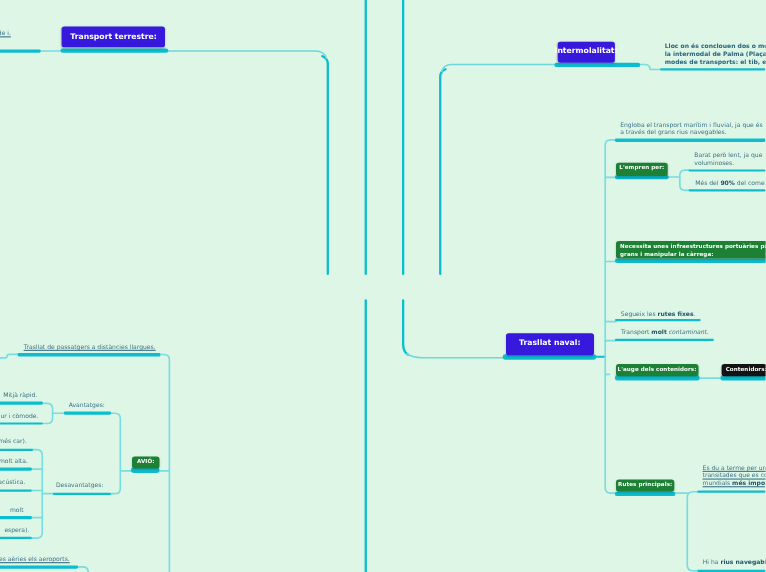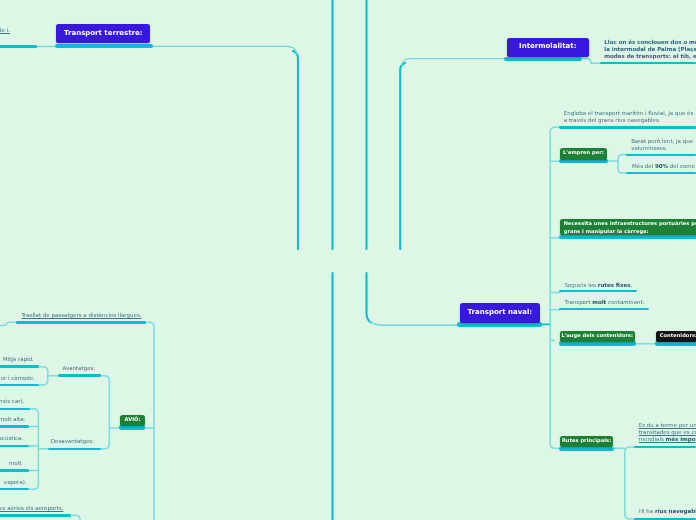--- a/index.html
+++ b/index.html
@@ -105,24 +105,24 @@
       <path d="M71,515.3 H75.2 Q80.2,515.3 80.2,520.3" stroke="#77dde1" stroke-width="1.5"></path>
       <path d="M-4,325.4 H4 Q6.4,325.4 6.4,323.8 Q6.4,322.2 9,322.2 H16" stroke="#77dde1" stroke-width="1.5"></path>
     </g>
   </svg>
 
 
   <div class="bar" style="left:55px;top:43.6px;width:97.5px;"></div>
   <div class="bx blue" style="left:56.3px;top:24.4px;width:94px;height:19px;">Transport terrestre:</div>
 
   <div class="bar" style="left:504.4px;top:56.8px;width:77.6px;"></div>
-  <div class="bx blue" style="left:506.8px;top:37.5px;width:82px;height:19px;">Intermolalitat:</div>
+  <div class="bx blue" style="left:506.8px;top:37.5px;width:52px;height:19px;">Intermolalitat:</div>
 
   <div class="bar" style="left:457.1px;top:322.3px;width:84.5px;"></div>
-  <div class="bx blue" style="left:459.6px;top:303.2px;width:80.5px;height:19.5px;">Transport naval:</div>
+  <div class="bx blue" style="left:459.6px;top:303.2px;width:80.5px;height:19.5px;">Trasllat naval:</div>
 
   <div class="bar" style="left:119px;top:425.4px;width:26.2px;"></div>
   <div class="bx green" style="left:120.4px;top:414.7px;width:24.3px;height:11.5px;">AVIÓ:</div>
 
   <div class="bar" style="left:558.8px;top:158.9px;width:49.2px;"></div>
   <div class="bx green" style="left:560.1px;top:148.2px;width:46.8px;height:11.4px;">L'empren per:</div>
 
   <div class="bar" style="left:558.6px;top:234.8px;width:140px;"></div>
   <div class="bx green" style="left:559.9px;top:218.6px;width:139px;height:16.2px;justify-content:flex-start;text-align:left;padding:2.5px 3.8px 0;line-height:7.4px;align-items:flex-start;">Necessita unes infraestructures portuàries per a
 grans i manipular la càrrega:</div>

